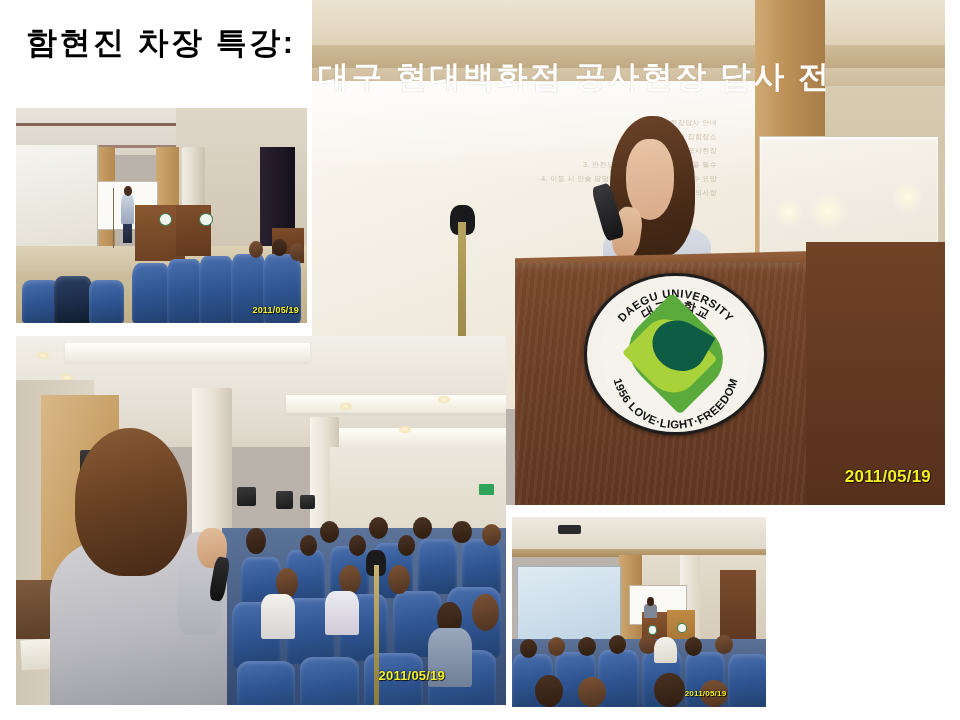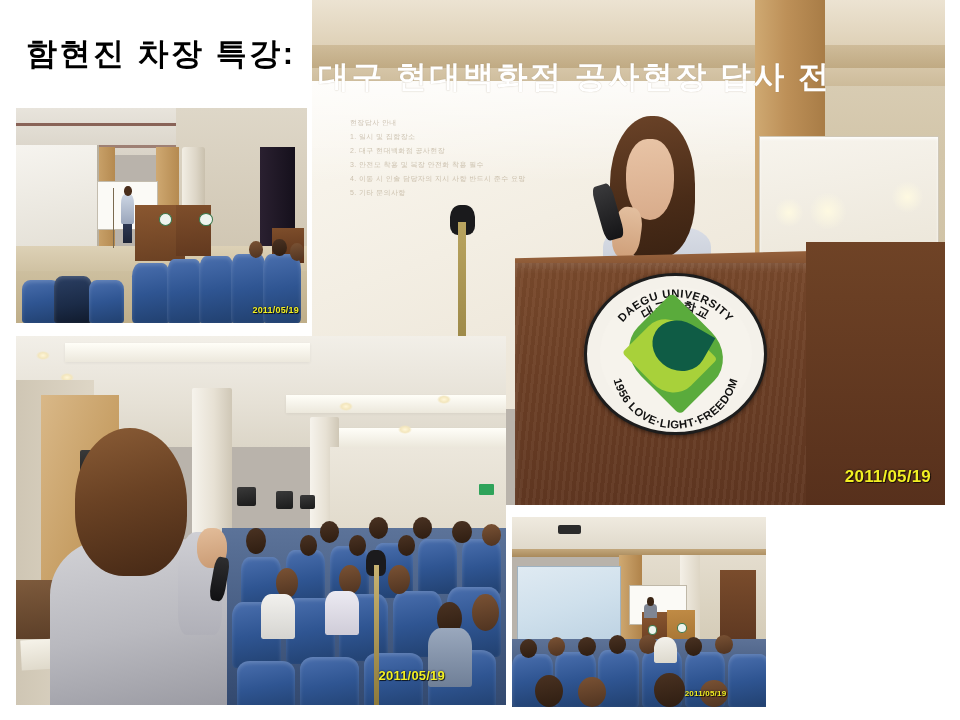--- a/index.html
+++ b/index.html
@@ -36,21 +36,21 @@
     font-weight: bold;
     color: #000000;
     letter-spacing: 0px;
   }
   .title-line2 {
     font-family: "Liberation Sans", sans-serif;
     font-size: 31px;
     font-weight: bold;
     color: #000000;
     letter-spacing: 2.5px;
-    margin-top: 19px;
+    margin-top: 8px;
   }
   .title-overlay {
     position: absolute;
     left: 318px;
     top: 56px;
     z-index: 41;
     font-family: "Liberation Sans", sans-serif;
     font-size: 31px;
     font-weight: bold;
     color: #ffffff;
@@ -58,20 +58,21 @@
     white-space: nowrap;
     text-shadow: 0 0 1px rgba(120,95,60,.45);
     pointer-events: none;
   }
 
   
   .photo {
     position: absolute;
     overflow: hidden;
     background: #b9b3ab;
+    text-align: right;
   }
   .photo .scene { position: absolute; inset: 0; }
   .stamp {
     position: absolute;
     color: #f2ef23;
     font-family: "Liberation Sans", sans-serif;
     font-weight: bold;
     text-shadow: 0 0 2px rgba(0,0,0,.85), 1px 1px 0 rgba(0,0,0,.6);
     letter-spacing: .2px;
     z-index: 30;

